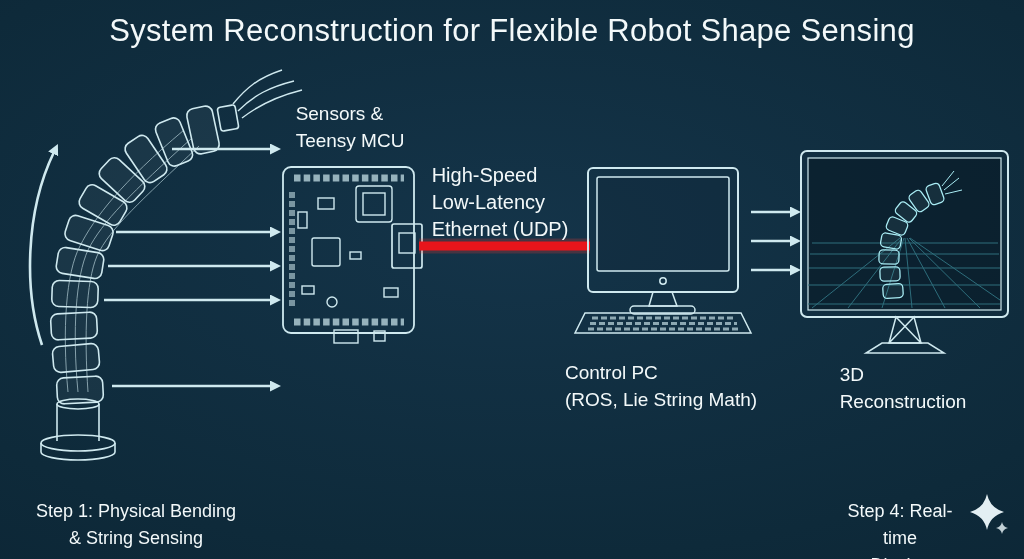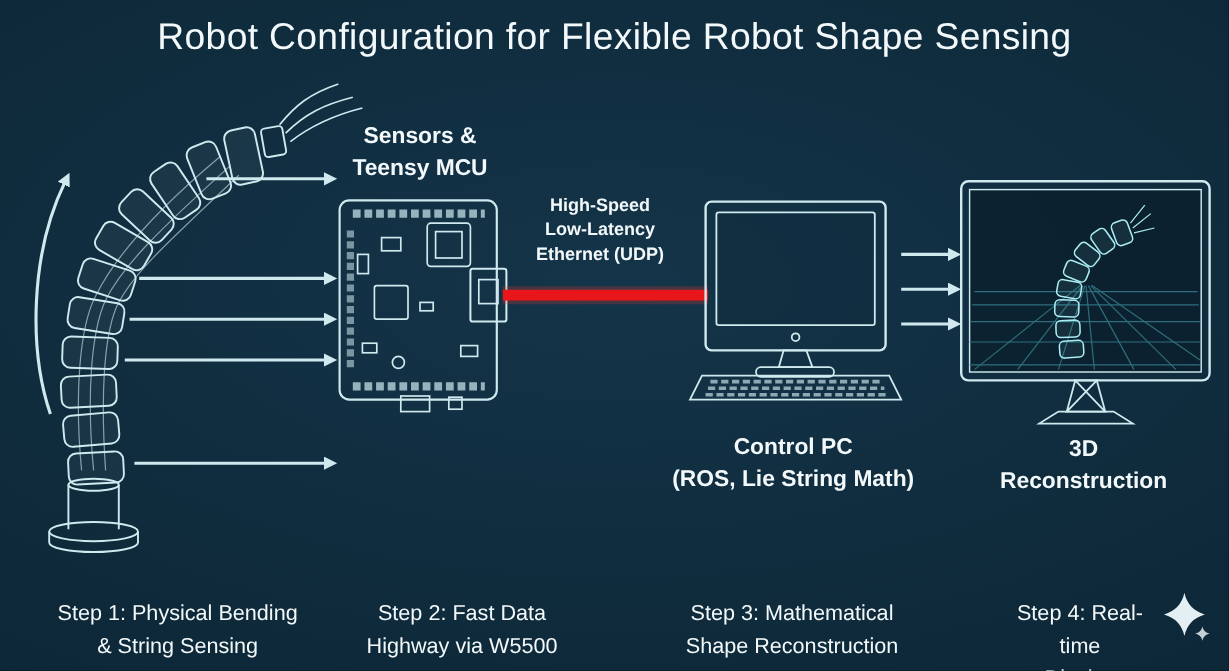--- a/index.html
+++ b/index.html
@@ -10,24 +10,24 @@
     font-family:"Liberation Sans", sans-serif;
     color:#f3f9fa;
   }
   svg.canvas { position:absolute; inset:0; display:block; }
   .title {
     position:absolute; top:13px; left:0; width:100%;
     text-align:center; font-size:31px; font-weight:500; letter-spacing:.3px;
   }
   .label {
     position:absolute; transform:translateX(-50%);
-    text-align:center; white-space:pre-line;
-    font-size:19px; line-height:1.42; font-weight:700;
+    white-space:pre-line;
+    font-size:19px; line-height:1.42; font-weight:400;
   }
-  .label.eth { font-size:15px; line-height:1.35; }
+  .label.eth { font-size:20px; line-height:1.35; }
   .step {
     position:absolute; transform:translateX(-50%);
     text-align:center; white-space:pre-line;
     font-size:18px; line-height:1.5; font-weight:400;
   }
 </style>
 </head>
 <body>
 
 <div class="stage">
@@ -151,40 +151,36 @@
       <polygon points="896,317 889,343 914,317 921,343 896,317 914,317 889,343 921,343"></polygon>
       <polygon points="866,353 944,353 928,343 882,343"></polygon>
     </g>
 
     <g fill="#e3eff3" stroke="none">
       <path d="M987,494 Q990,508 1004,512 Q990,516 987,530 Q984,516 970,512 Q984,508 987,494 Z"></path>
       <path d="M1002,522 Q1003,527 1008,528 Q1003,529 1002,534 Q1001,529 996,528 Q1001,527 1002,522 Z" opacity="0.85"></path>
     </g>
   </svg>
 
-  <h1 class="title">Robot Configuration for Flexible Robot Shape Sensing</h1>
+  <h1 class="title">System Reconstruction for Flexible Robot Shape Sensing</h1>
 
   <div class="label" style="left:350px; top:101px;">Sensors &amp;
 Teensy MCU</div>
 
   <div class="label eth" style="left:500px; top:162px;">High-Speed
 Low-Latency
 Ethernet (UDP)</div>
 
 
   <div class="label" style="left:661px; top:360px;">Control PC
 (ROS, Lie String Math)</div>
 
   <div class="label" style="left:903px; top:362px;">3D Reconstruction</div>
 
-  <div class="step" style="left:148px; top:498px;">Step 1: Physical Bending
+  <div class="step" style="left:136px; top:498px;">Step 1: Physical Bending
 &amp; String Sensing</div>
 
-  <div class="step" style="left:385px; top:498px;">Step 2: Fast Data
-Highway via W5500</div>
 
-  <div class="step" style="left:660px; top:498px;">Step 3: Mathematical
-Shape Reconstruction</div>
 
   <div class="step" style="left:900px; top:498px;">Step 4: Real-time
 Display</div>
 
 </div>
 
 </body></html>

